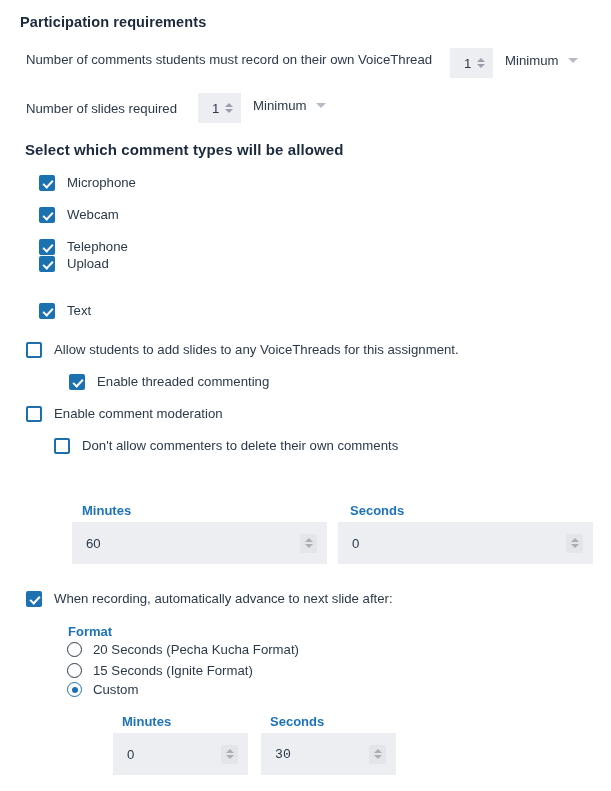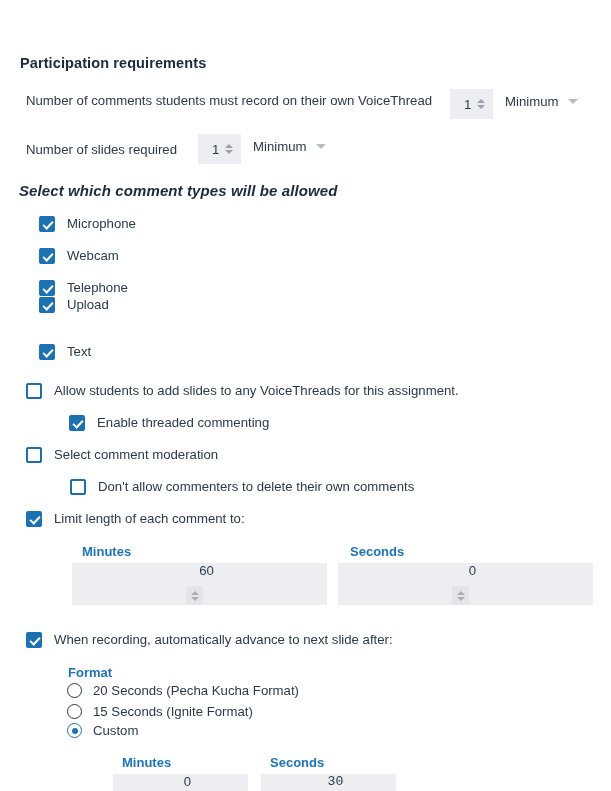--- a/index.html
+++ b/index.html
@@ -10,33 +10,33 @@
   }
   body {
     width: 611px;
     height: 791px;
     font-family: "Liberation Sans", sans-serif;
     color: #2b3a4a;
     position: relative;
     overflow: hidden;
   }
 
-  .page { position: relative; width: 611px; height: 566px; margin-top: 41px; }
+  .page { position: relative; width: 611px; height: 566px; }
 
   
   .section-title {
     position: absolute;
     font-size: 14.5px;
     font-weight: bold;
     color: #1b2a3d;
     letter-spacing: 0.1px;
     white-space: nowrap;
   }
   #title-participation { left: 20px; top: 14px; }
-  #title-comment-types { left: 19px; top: 141px; font-size: 15px; font-style: italic; }
+  #title-comment-types { left: 25px; top: 141px; font-size: 15px; }
 
   
   .req-row {
     position: absolute;
     display: flex;
     align-items: center;
     white-space: nowrap;
   }
   .req-label {
     font-size: 13.2px;
@@ -174,21 +174,20 @@
     font-weight: bold;
     color: #1d73b8;
     white-space: nowrap;
   }
   .num-field {
     position: absolute;
     background: #eceef1;
     display: flex;
     align-items: center;
     border: none;
-    flex-direction: column;
   }
   .num-field .nf-val {
     font-size: 13.2px;
     color: #2b3a4a;
     padding-left: 14px;
     flex: 1 1 auto;
   }
   .num-field .nf-spin {
     width: 17px;
     height: 19px;
@@ -274,29 +273,25 @@
   <div class="cb-row" style="left:26px; top:342px;">
     <span class="cbox off"></span>
     <span class="cb-label">Allow students to add slides to any VoiceThreads for this assignment.</span>
   </div>
   <div class="cb-row" style="left:26px; top:374px;padding-left:43px;">
     <span class="cbox on"></span>
     <span class="cb-label">Enable threaded commenting</span>
   </div>
   <div class="cb-row" style="left:26px; top:406px;">
     <span class="cbox off"></span>
-    <span class="cb-label">Select comment moderation</span>
-  </div>
-  <div class="cb-row" style="left:26px; top:438px;padding-left:44px;">
+    <span class="cb-label">Enable comment moderation</span>
+  </div>
+  <div class="cb-row" style="left:10px; top:438px;padding-left:44px;">
     <span class="cbox off"></span>
     <span class="cb-label">Don't allow commenters to delete their own comments</span>
-  </div>
-  <div class="cb-row" style="left:26px; top:470px;">
-    <span class="cbox on"></span>
-    <span class="cb-label">Limit length of each comment to:</span>
   </div>
 
   <div class="field-label" style="left:82px; top:503px;">Minutes</div>
   <div class="num-field" style="left:72px; top:522px; width:255px; height:42px;">
     <span class="nf-val">60</span>
     <span class="nf-spin">
       <i class="up"></i>
         <i class="down"></i>
     </span>
   </div>

